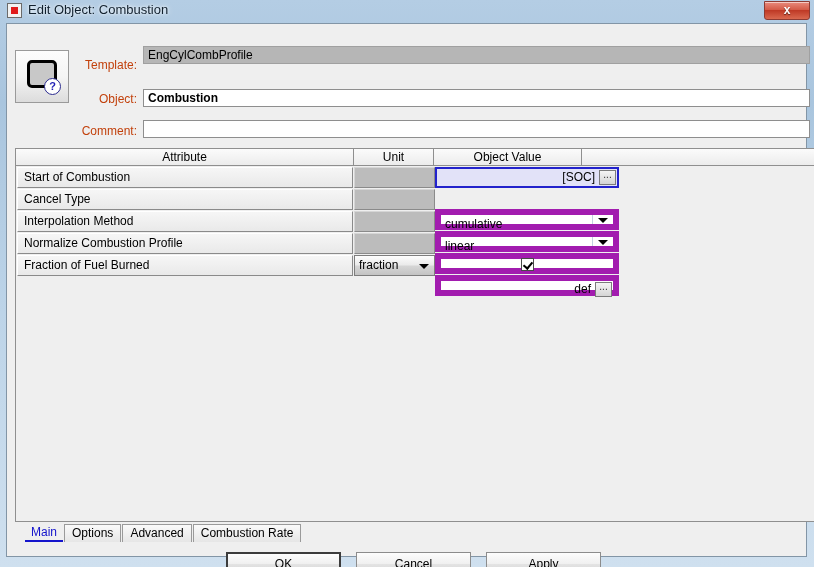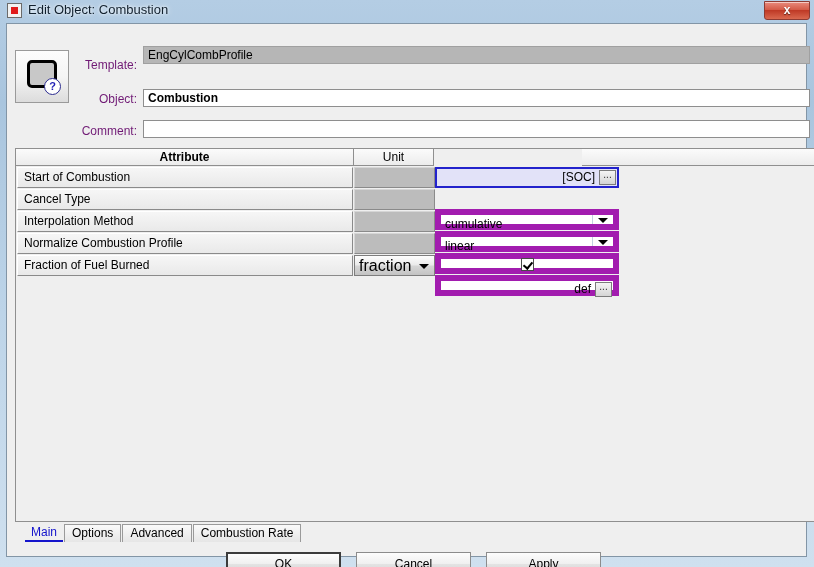--- a/index.html
+++ b/index.html
@@ -132,21 +132,21 @@
     text-align: center;
     font-size: 11px;
     font-weight: bold;
     color: #1d1db5;
     line-height: 15px;
   }
 
   .frm-label {
     position: absolute;
     font-size: 12px;
-    color: #701a75;
+    color: #c2410c;
     text-align: right;
     width: 64px;
   }
   .lbl-template { left: 66px; top: 34px; }
   .lbl-object   { left: 66px; top: 68px; }
   .lbl-comment  { left: 66px; top: 100px; }
 
   .frm-field {
     position: absolute;
     height: 18px;
@@ -194,21 +194,21 @@
     background: linear-gradient(to bottom, #fbfbfb 0%, #ececec 100%);
     border-right: 1px solid #8f8f8f;
     border-bottom: 1px solid #8f8f8f;
     box-sizing: border-box;
     font-size: 12px;
     line-height: 16px;
     text-align: center;
     color: #000;
     cursor: pointer;
   }
-  .h-attr  { left: 0px;   width: 338px; font-weight: bold; }
+  .h-attr  { left: 0px;   width: 338px; }
   .h-unit  { left: 338px; width: 80px; }
   .h-value { left: 418px; width: 148px; }
   .h-rest  { left: 566px; width: 232px; border-right: none; }
 
   .row {
     position: absolute;
     left: 0; height: 22px;
   }
   .cell-attr {
     position: absolute;
@@ -245,21 +245,21 @@
     width: 100%; height: 100%;
     background: linear-gradient(to bottom, #fdfdfd 0%, #eaeaea 48%, #d6d6d6 52%, #c3c3c3 100%);
     border: 1px solid #7d7d7d;
     box-sizing: border-box;
     cursor: pointer;
   }
   .unit-combo .txt {
     position: absolute;
     left: 4px; top: 0;
     line-height: 19px;
-    font-size: 16px;
+    font-size: 12px;
   }
   .cell-value {
     position: absolute;
     left: 419px; top: 0;
     width: 184px; height: 21px;
     box-sizing: border-box;
   }
   .val-plain {
     position: relative;
     width: 100%; height: 100%;
@@ -425,20 +425,21 @@
     <div class="frm-label lbl-object">Object:</div>
     <div class="frm-field fld-object">Combustion</div>
 
     <div class="frm-label lbl-comment">Comment:</div>
     <div class="frm-field fld-comment"></div>
 
     <div class="tbl">
       <div class="tbl-head">
         <div class="hcell h-attr">Attribute</div>
         <div class="hcell h-unit">Unit</div>
+        <div class="hcell h-value">Object Value</div>
         <div class="hcell h-rest"></div>
       </div>
 
       <div class="row" style="top:18px;">
         <div class="cell-attr">Start of Combustion</div>
         <div class="cell-unit">
             <div class="unit-empty"></div>
           </div>
         <div class="cell-value">
           <div class="val-selected">

